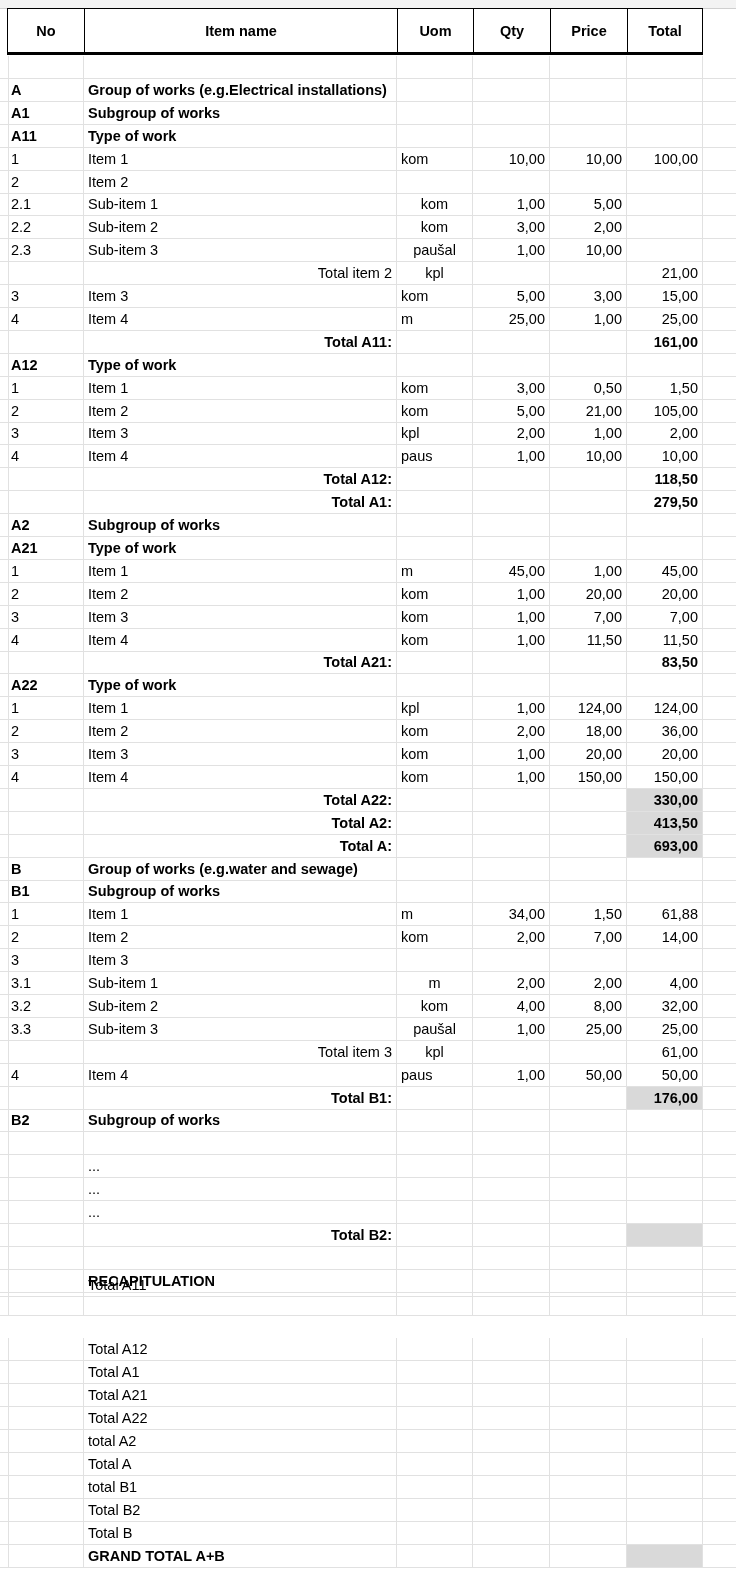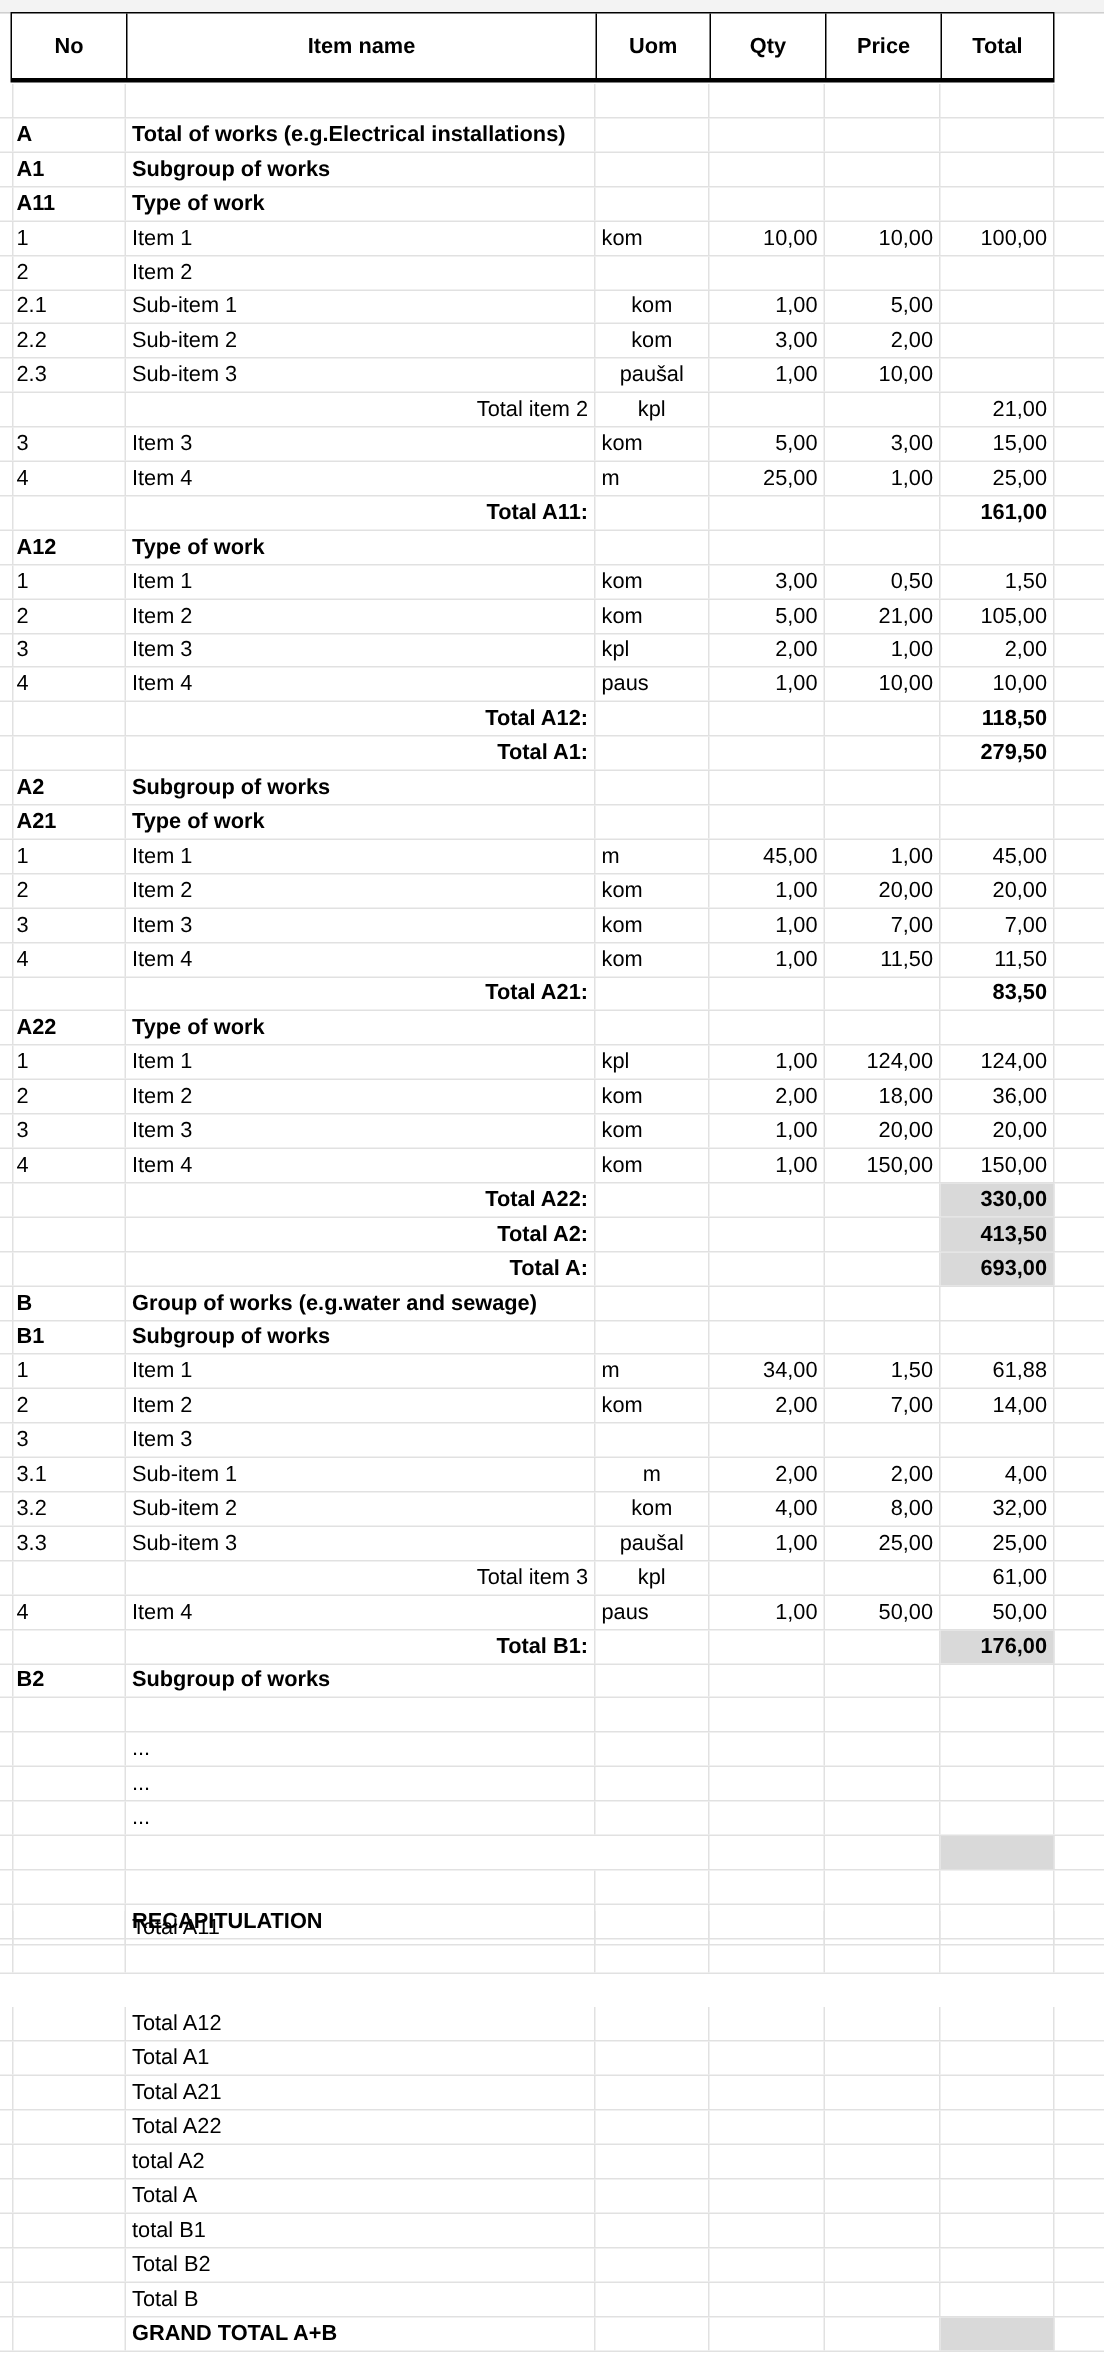--- a/index.html
+++ b/index.html
@@ -47,21 +47,21 @@
       <div class="cell c2"></div>
       <div class="cell c3"></div>
       <div class="cell c4"></div>
       <div class="cell c5"></div>
       <div class="cell c6"></div>
       <div class="cell c7"></div>
     </div>
     <div class="row" style="top: 70.9px;">
       <div class="cell c0"></div>
       <div class="cell c1 b">A</div>
-      <div class="cell c2 b">Total of works (e.g.Electrical installations)</div>
+      <div class="cell c2 b">Group of works (e.g.Electrical installations)</div>
       <div class="cell c3"></div>
       <div class="cell c4"></div>
       <div class="cell c5"></div>
       <div class="cell c6"></div>
       <div class="cell c7"></div>
     </div>
     <div class="row" style="top: 93.8px; padding-left: 41px;">
       <div class="cell c0"></div>
       <div class="cell c1 b">A1</div>
       <div class="cell c2 b">Subgroup of works</div>
@@ -547,20 +547,21 @@
       <div class="cell c2">...</div>
       <div class="cell c3"></div>
       <div class="cell c4"></div>
       <div class="cell c5"></div>
       <div class="cell c6"></div>
       <div class="cell c7"></div>
     </div>
     <div class="row" style="top: 1215.9px;">
       <div class="cell c0"></div>
       <div class="cell c1"></div>
+      <div class="cell c2 b r">Total B2:</div>
       <div class="cell c3"></div>
       <div class="cell c4"></div>
       <div class="cell c5"></div>
       <div class="cell c6 b shade"></div>
       <div class="cell c7"></div>
     </div>
     <div class="row" style="top: 1238.8px;">
       <div class="cell c0"></div>
       <div class="cell c1"></div>
       <div class="cell c2"></div>

